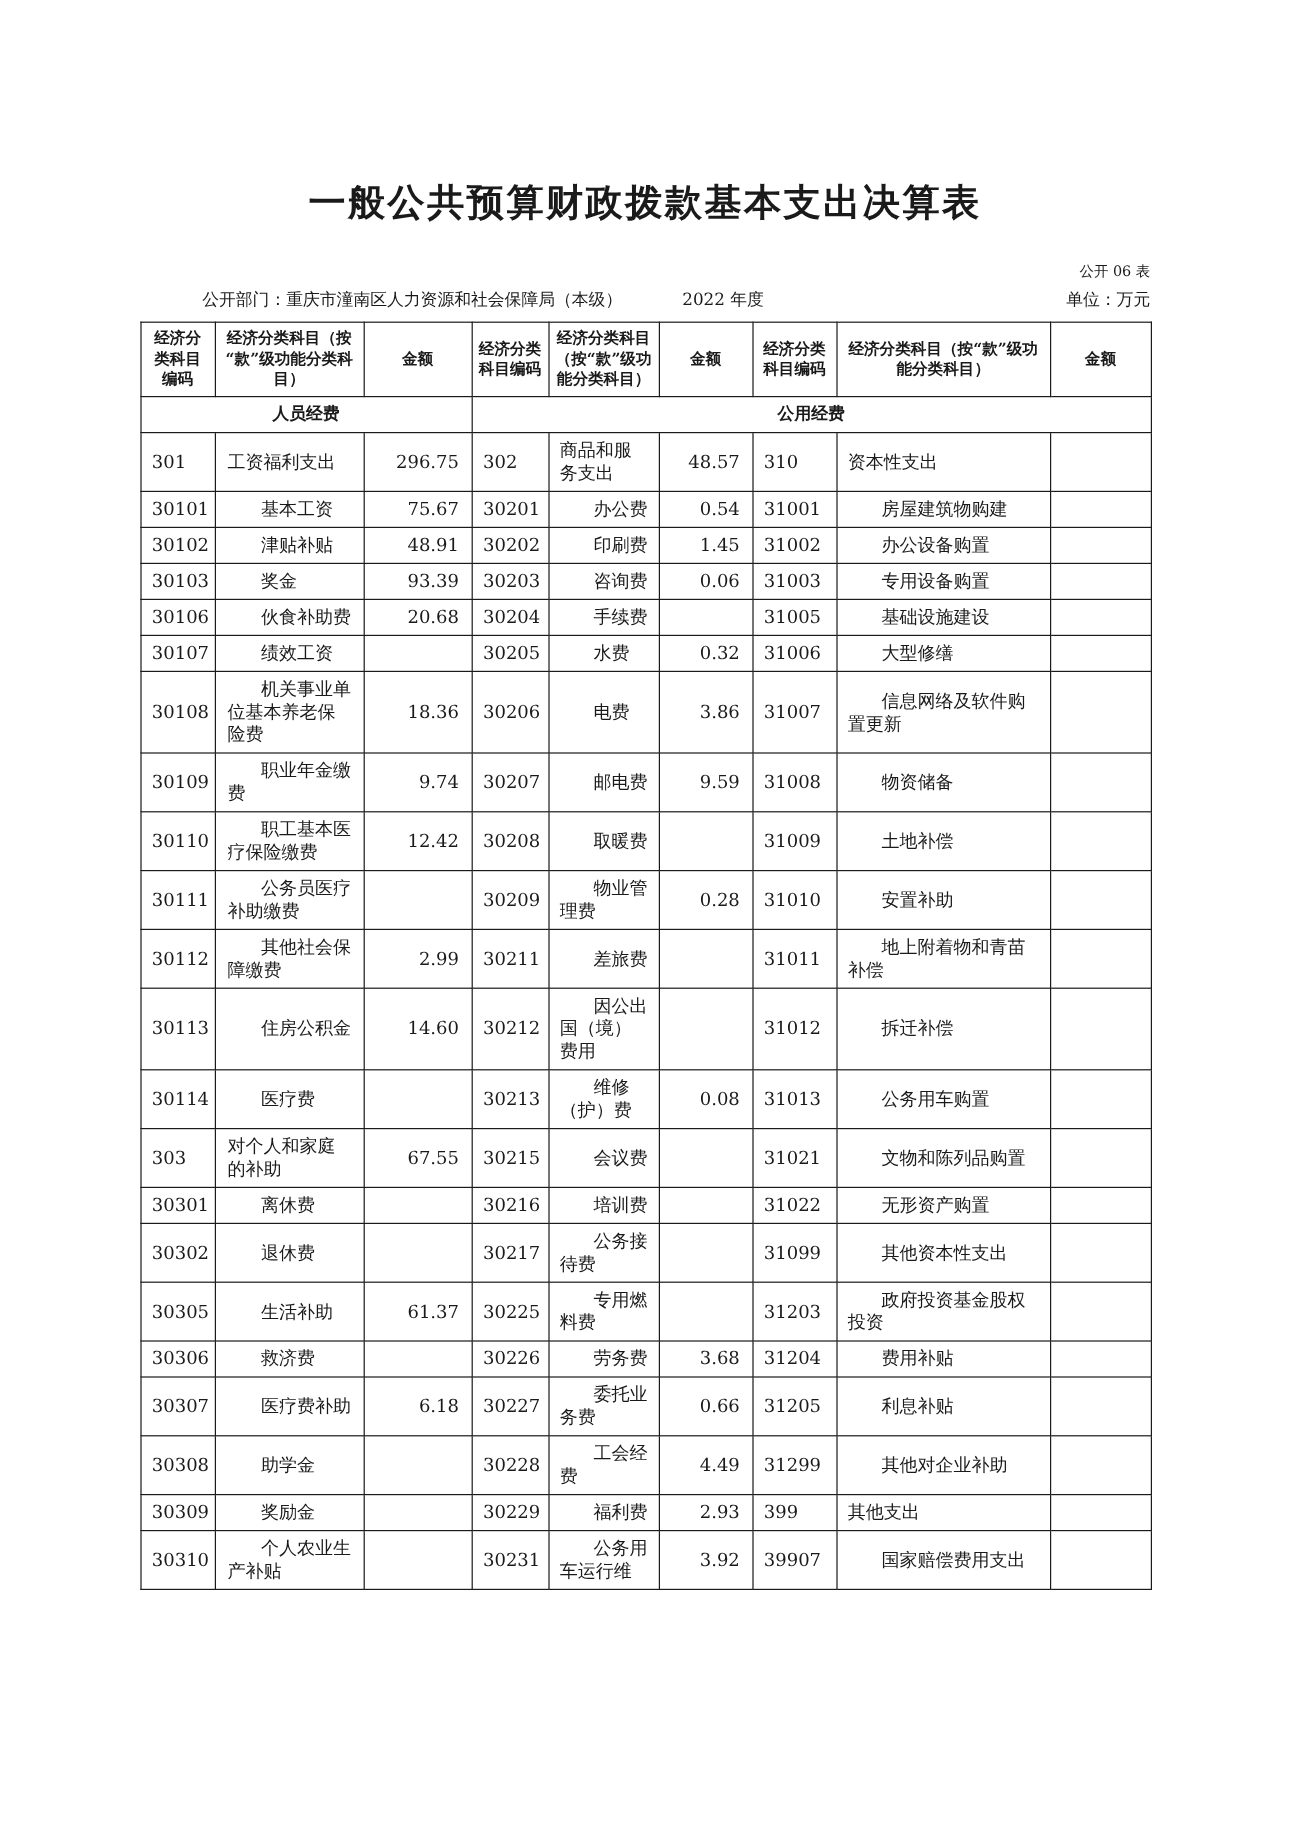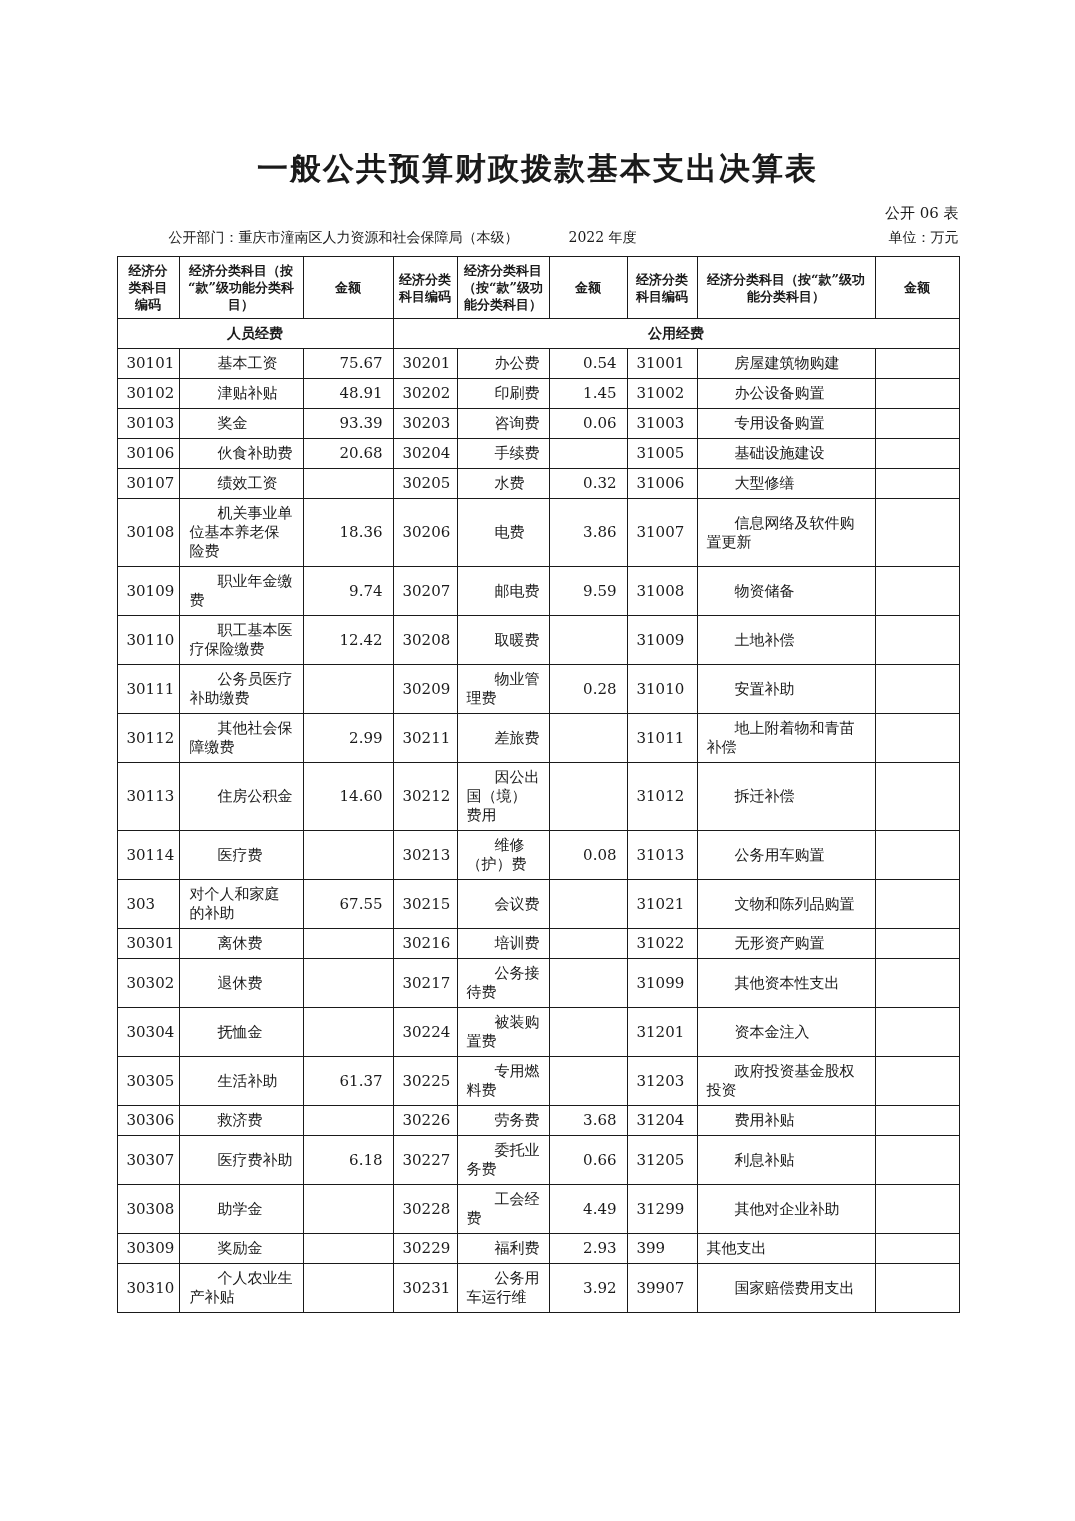--- a/index.html
+++ b/index.html
@@ -20,23 +20,23 @@
   }
   .doc-title {
     margin: 0;
     padding-top: 148px;
     text-align: center;
     font-size: 31px;
     font-weight: bold;
     letter-spacing: 2px;
   }
   .table-code {
-    margin-top: 14px;
+    margin-top: 28px;
     text-align: right;
-    font-size: 15px;
+    font-size: 12px;
   }
   .meta-row {
     position: relative;
     height: 24px;
     margin-top: 6px;
     font-size: 14px;
   }
   .meta-dept { position: absolute; left: 52px; top: 0; }
   .meta-year { position: absolute; left: 452px; top: 0; }
   .meta-unit { position: absolute; right: 0; top: 0; }
@@ -129,20 +129,31 @@
           <th class="colhead">经济分类科目（按“款”级功能分类科目）</th>
           <th class="colhead">金额</th>
         </tr>
         <tr>
           <th class="group" colspan="3">人员经费</th>
           <th class="group" colspan="6">公用经费</th>
         </tr>
       </thead>
       <tbody>
           <tr>
+            <td class="code">301</td>
+            <td class="name">工资福利支出</td>
+            <td class="amt">296.75</td>
+            <td class="code">302</td>
+            <td class="name n5">商品和服务支出</td>
+            <td class="amt">48.57</td>
+            <td class="code">310</td>
+            <td class="name n8">资本性支出</td>
+            <td class="amt"></td>
+          </tr>
+          <tr>
             <td class="code">30101</td>
             <td class="name indent">基本工资</td>
             <td class="amt">75.67</td>
             <td class="code">30201</td>
             <td class="name n5 indent">办公费</td>
             <td class="amt">0.54</td>
             <td class="code">31001</td>
             <td class="name n8 indent">房屋建筑物购建</td>
             <td class="amt"></td>
           </tr>
@@ -294,31 +305,20 @@
             <td class="name indent">退休费</td>
             <td class="amt"></td>
             <td class="code">30217</td>
             <td class="name n5 indent">公务接待费</td>
             <td class="amt"></td>
             <td class="code">31099</td>
             <td class="name n8 indent">其他资本性支出</td>
             <td class="amt"></td>
           </tr>
           <tr>
-            <td class="code">30304</td>
-            <td class="name indent">抚恤金</td>
-            <td class="amt"></td>
-            <td class="code">30224</td>
-            <td class="name n5 indent">被装购置费</td>
-            <td class="amt"></td>
-            <td class="code">31201</td>
-            <td class="name n8 indent">资本金注入</td>
-            <td class="amt"></td>
-          </tr>
-          <tr>
             <td class="code">30305</td>
             <td class="name indent">生活补助</td>
             <td class="amt">61.37</td>
             <td class="code">30225</td>
             <td class="name n5 indent">专用燃料费</td>
             <td class="amt"></td>
             <td class="code">31203</td>
             <td class="name n8 indent">政府投资基金股权投资</td>
             <td class="amt"></td>
           </tr>

